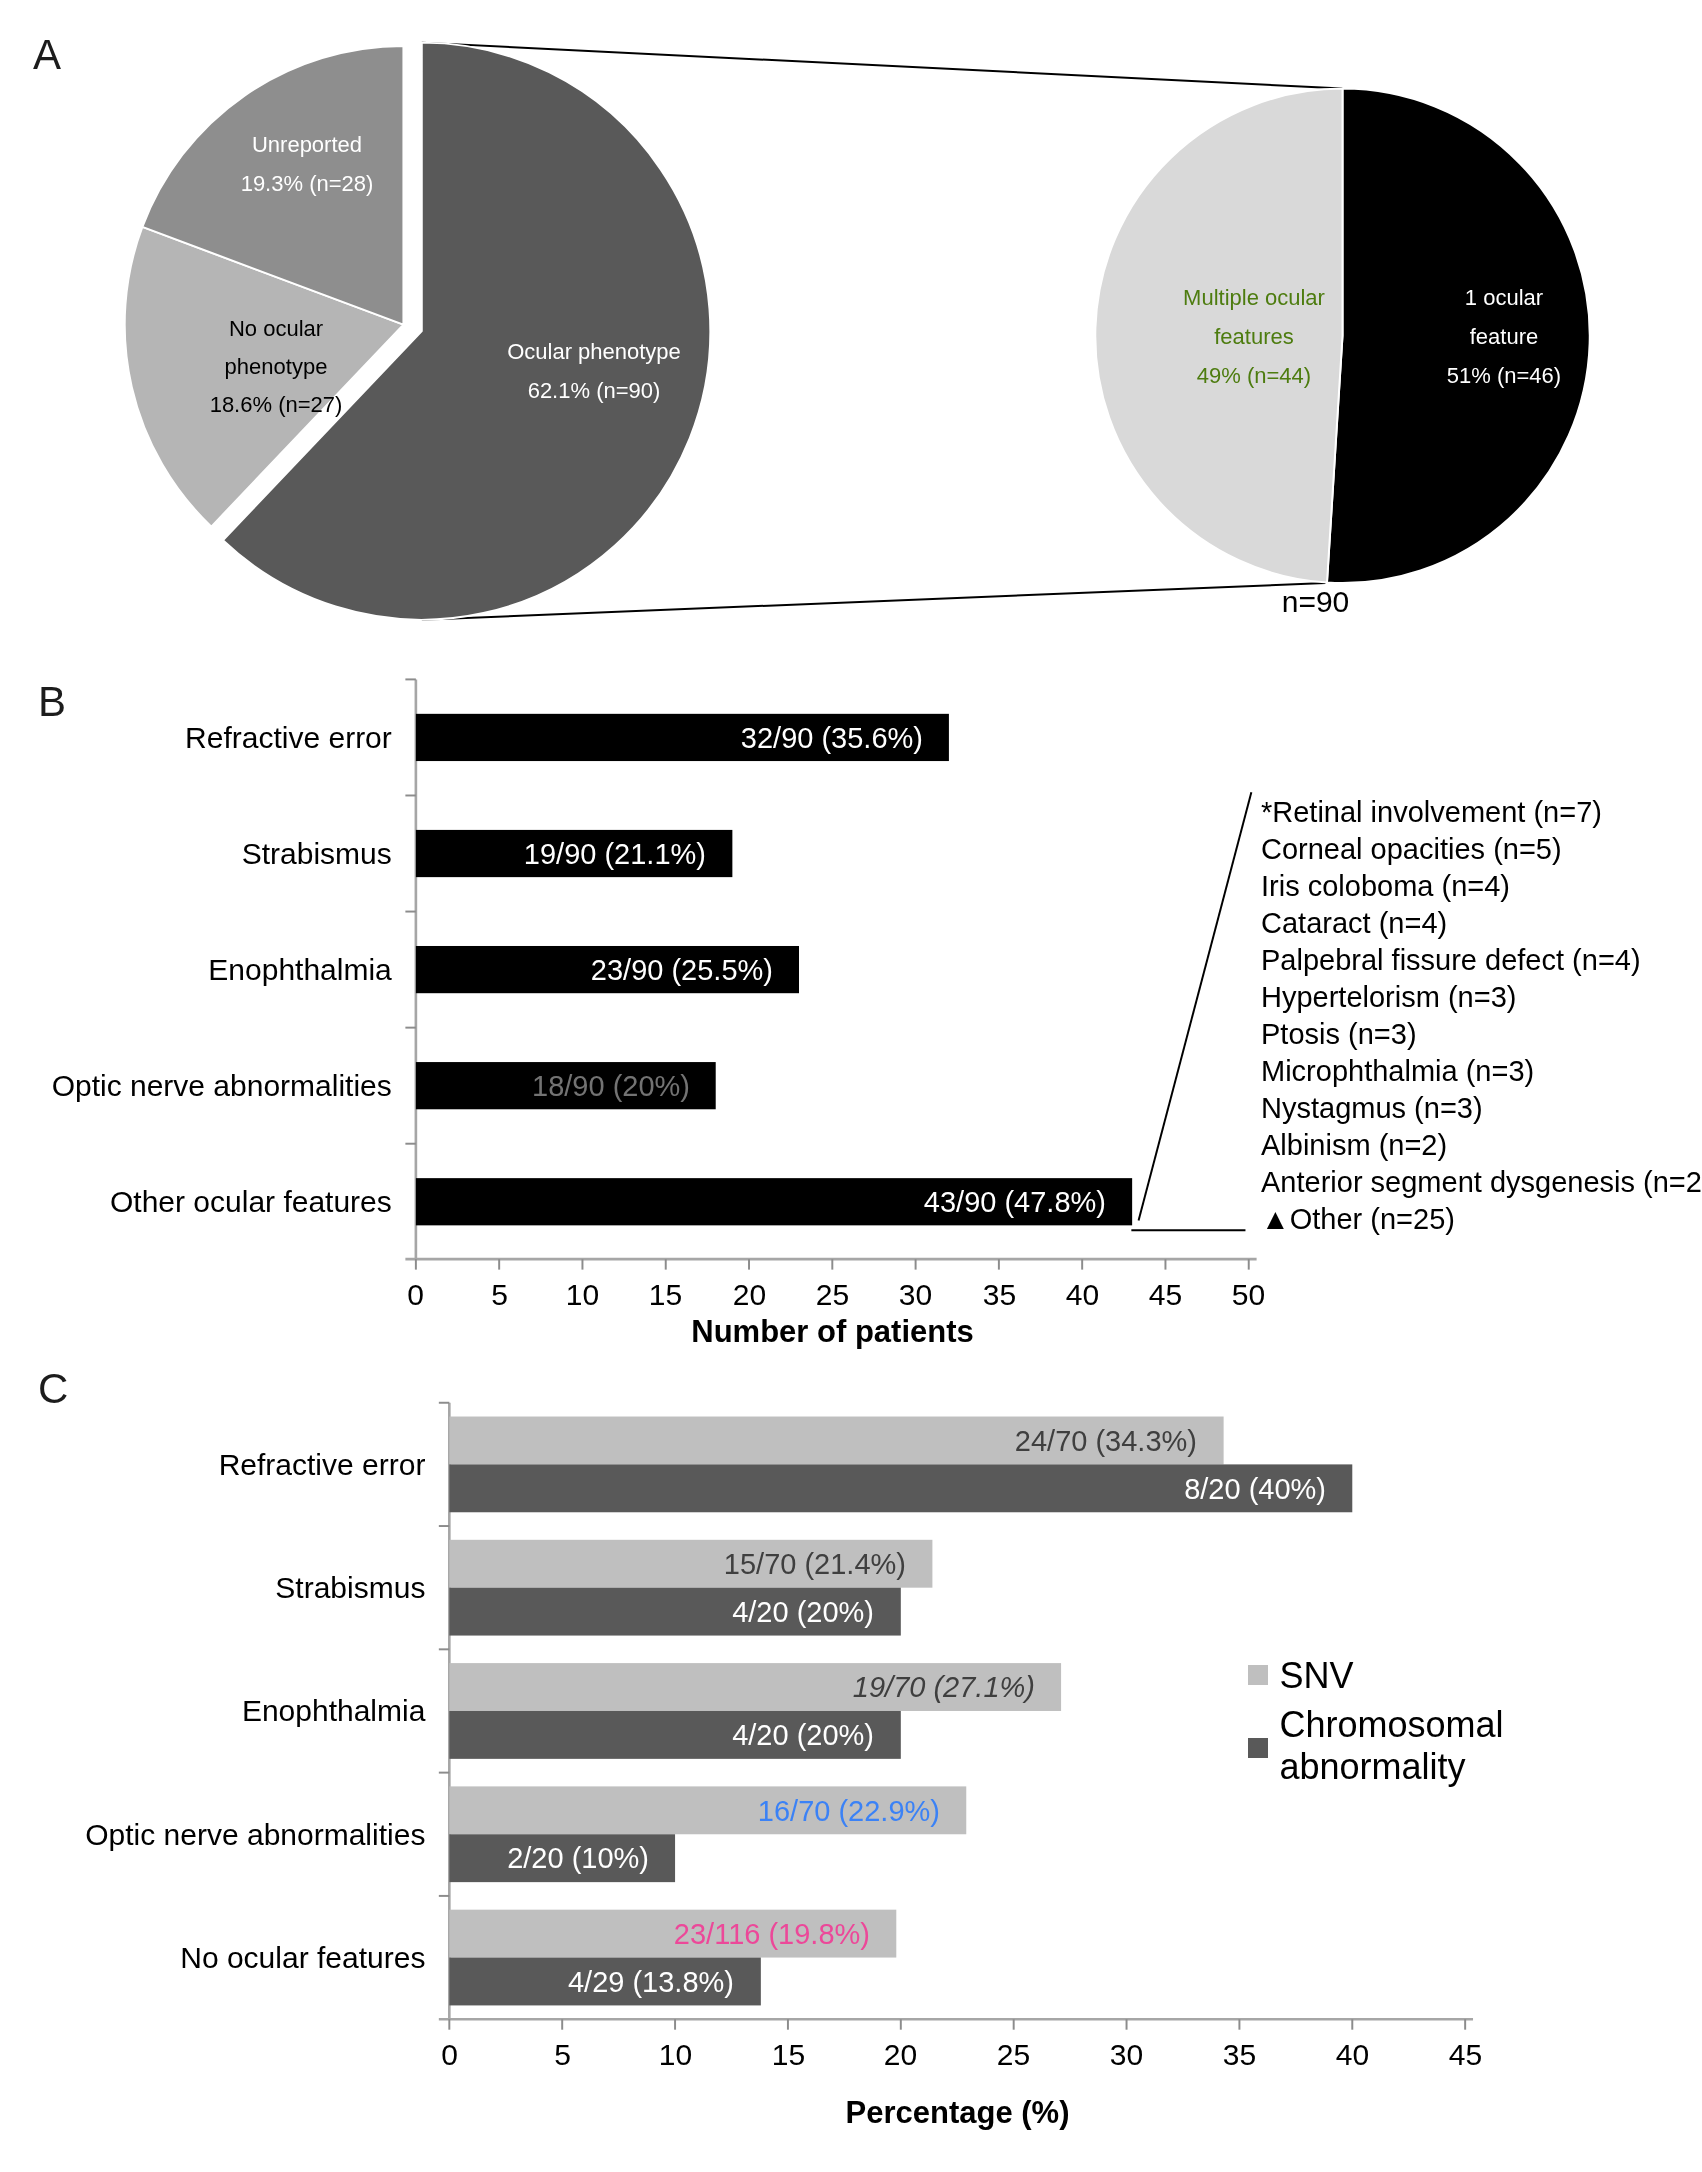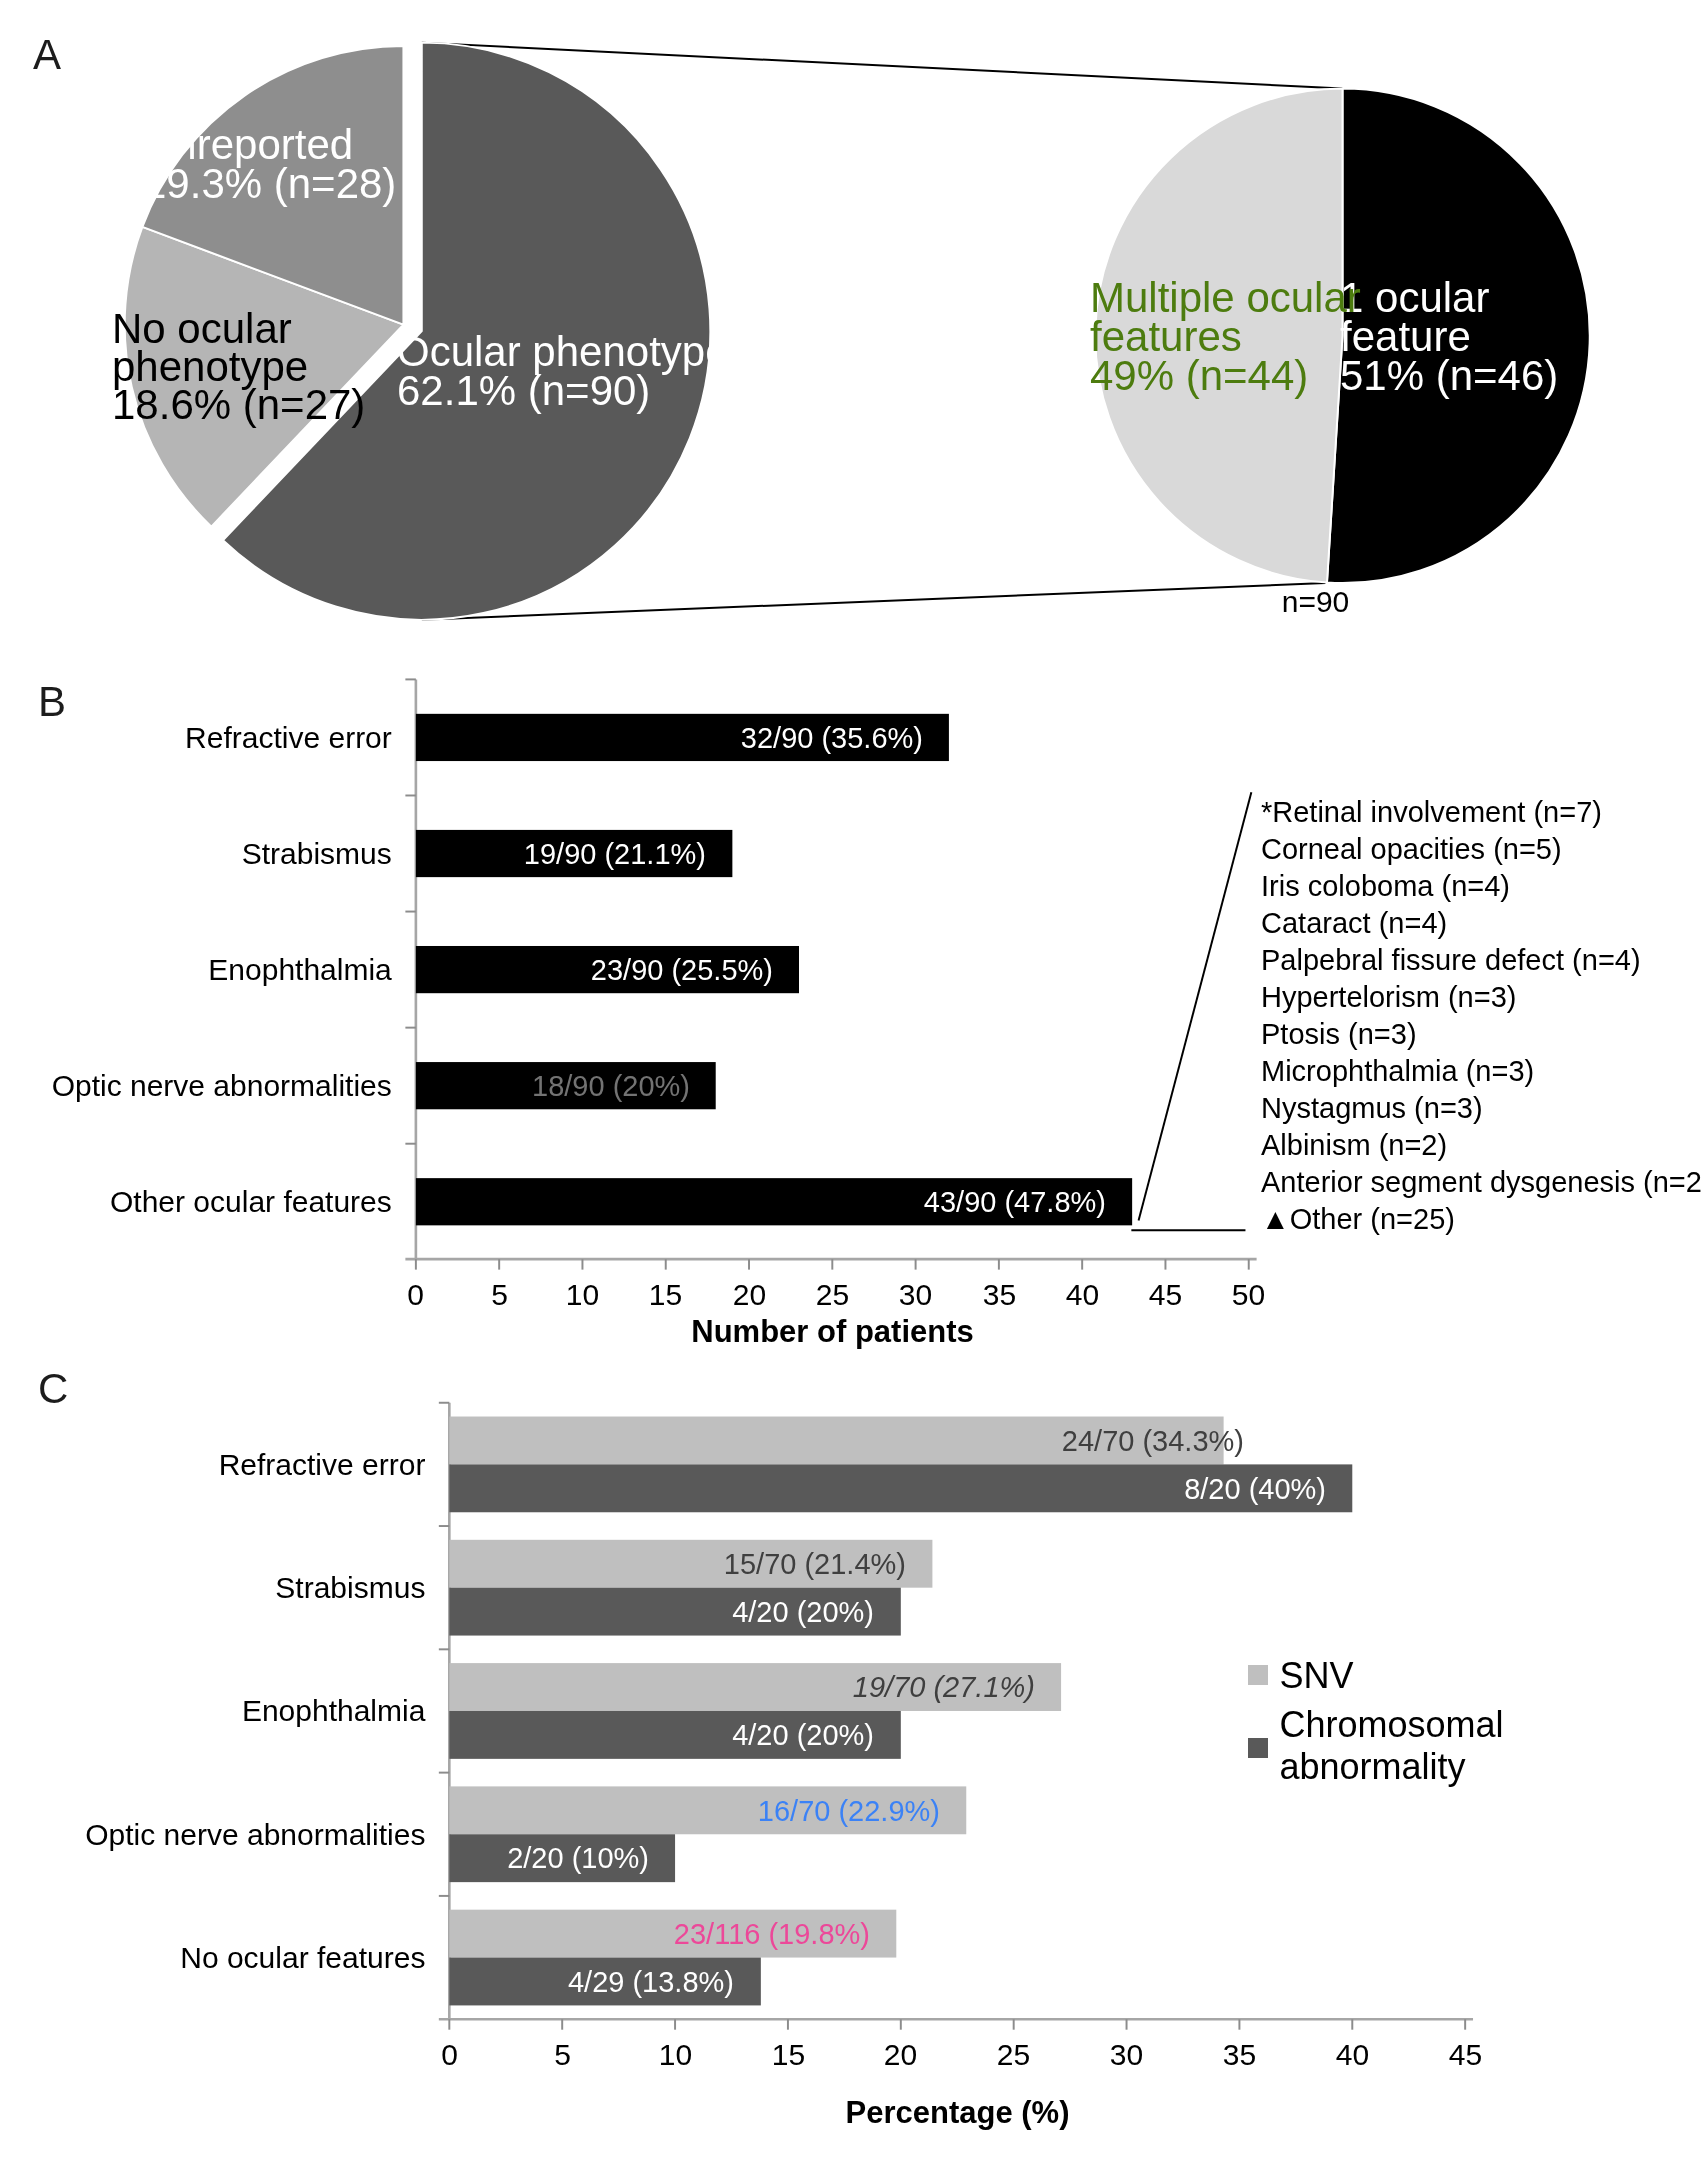--- a/index.html
+++ b/index.html
@@ -7,21 +7,21 @@
     position:relative;
     width:1702px;height:2172px;
     background:#ffffff;
     font-family:"Liberation Sans","DejaVu Sans",sans-serif;
     color:#000;
     overflow:hidden;
   }
   #chart-svg{position:absolute;left:0;top:0;}
   .abs{position:absolute;}
   .panel-letter{font-size:42px;font-weight:400;color:#1c1c1c;line-height:1;}
-  .pie-label{text-align:left;font-size:42px;line-height:39px;}
+  .pie-label{text-align:center;font-size:22px;line-height:39px;}
   .pie-label span{display:block;white-space:nowrap;}
   .caption{font-size:30px;text-align:center;}
   .cat-label{font-size:30px;text-align:right;white-space:nowrap;line-height:38px;}
   .bar-label{font-size:29px;text-align:right;white-space:nowrap;line-height:34px;}
   .tick-label{font-size:30px;text-align:center;white-space:nowrap;}
   .axis-title{font-size:31px;font-weight:700;text-align:center;white-space:nowrap;}
   #annotation-list{font-size:29px;line-height:37px;white-space:nowrap;}
   .legend-label{font-size:36px;line-height:42px;}
   .legend-swatch{display:block;width:20.3px;height:20.3px;}
 </style>
@@ -186,21 +186,21 @@
       <div class="abs tick-label" style="left: 974px; top: 2038px; width: 79px; position: absolute;">25</div>
       <div class="abs tick-label" style="left: 1087px; top: 2038px; width: 79px; position: absolute;">30</div>
       <div class="abs tick-label" style="left: 1200px; top: 2038px; width: 79px; position: absolute;">35</div>
       <div class="abs tick-label" style="left: 1313px; top: 2038px; width: 79px; position: absolute;">40</div>
       <div class="abs tick-label" style="left: 1426px; top: 2038px; width: 79px; position: absolute;">45</div>
       <div class="abs cat-label" style="left: 18.4px; top: 1446px; width: 407px; position: absolute;">Refractive error</div>
       <div class="abs cat-label" style="left: 18.4px; top: 1569px; width: 407px; position: absolute;">Strabismus</div>
       <div class="abs cat-label" style="left: 18.4px; top: 1692px; width: 407px; position: absolute;">Enophthalmia</div>
       <div class="abs cat-label" style="left: 18.4px; top: 1816px; width: 407px; position: absolute;">Optic nerve abnormalities</div>
       <div class="abs cat-label" style="left: 18.4px; top: 1939px; width: 407px; position: absolute;">No ocular features</div>
-      <div class="abs bar-label" style="left: 449px; top: 1424px; width: 748px; color: rgb(63, 63, 63); position: absolute; padding-left: 47px;">24/70 (34.3%)</div>
+      <div class="abs bar-label" style="left: 449px; top: 1424px; width: 748px; color: rgb(63, 63, 63); position: absolute;">24/70 (34.3%)</div>
       <div class="abs bar-label" style="left: 449px; top: 1472px; width: 877px; color: rgb(255, 255, 255); position: absolute;">8/20 (40%)</div>
       <div class="abs bar-label" style="left: 449px; top: 1547px; width: 457px; color: rgb(63, 63, 63); position: absolute;">15/70 (21.4%)</div>
       <div class="abs bar-label" style="left: 449px; top: 1595px; width: 425px; color: rgb(255, 255, 255); position: absolute;">4/20 (20%)</div>
       <div class="abs bar-label" style="left: 449px; top: 1670px; width: 586px; color: rgb(63, 63, 63); position: absolute; font-style: italic;">19/70 (27.1%)</div>
       <div class="abs bar-label" style="left: 449px; top: 1718px; width: 425px; color: rgb(255, 255, 255); position: absolute;">4/20 (20%)</div>
       <div class="abs bar-label" style="left: 449px; top: 1794px; width: 491px; color: #3b82f6; position: absolute;">16/70 (22.9%)</div>
       <div class="abs bar-label" style="left: 449px; top: 1841px; width: 200px; color: rgb(255, 255, 255); position: absolute;">2/20 (10%)</div>
       <div class="abs bar-label" style="left: 449px; top: 1917px; width: 421px; color: #ec4899; position: absolute;">23/116 (19.8%)</div>
       <div class="abs bar-label" style="left: 449px; top: 1965px; width: 285px; color: rgb(255, 255, 255); position: absolute;">4/29 (13.8%)</div>
     </div>

